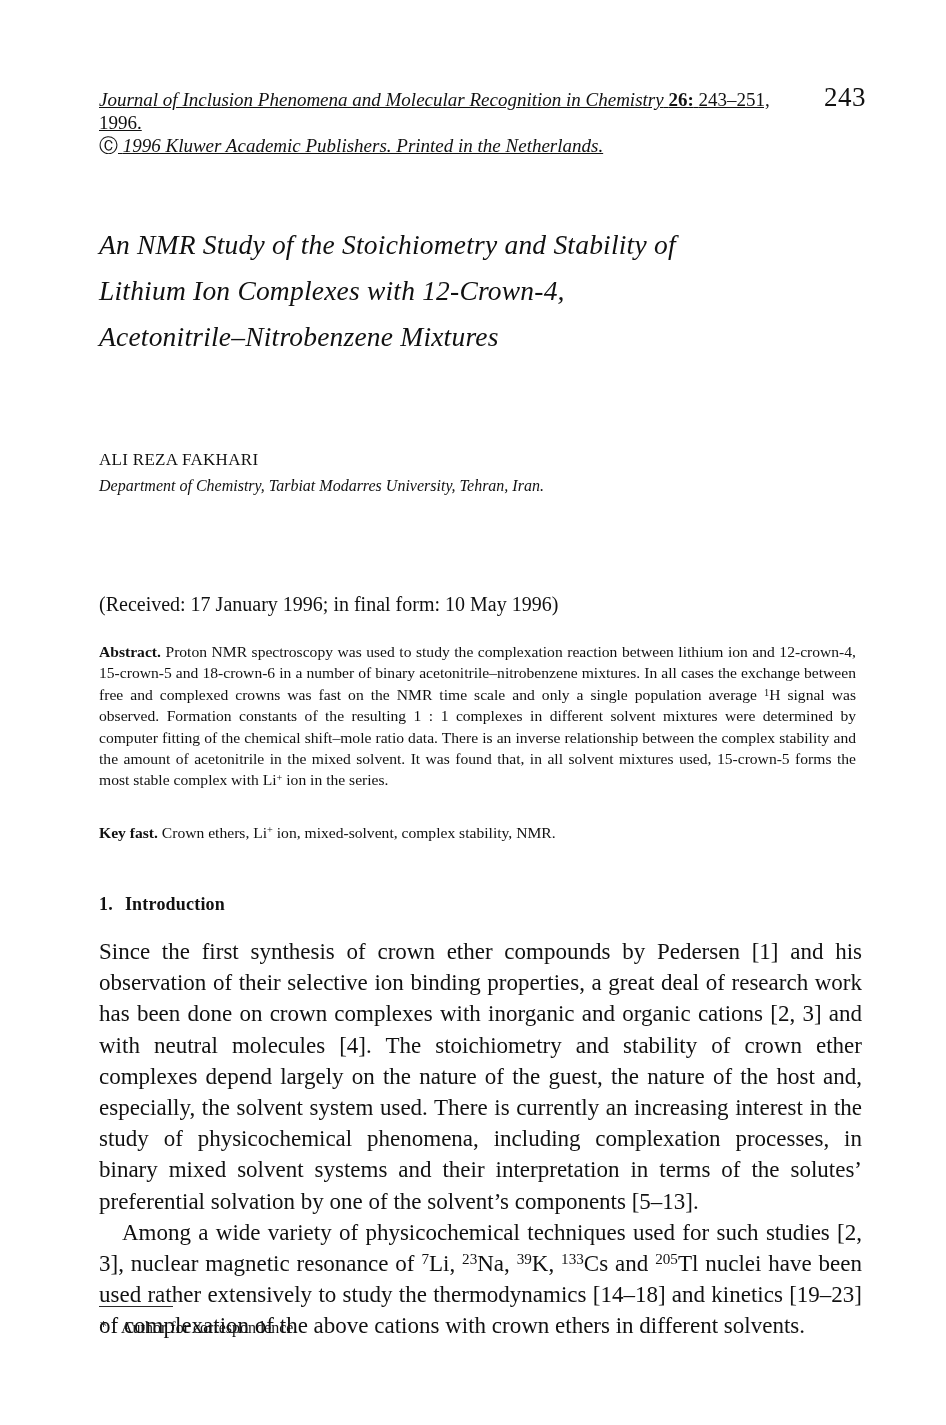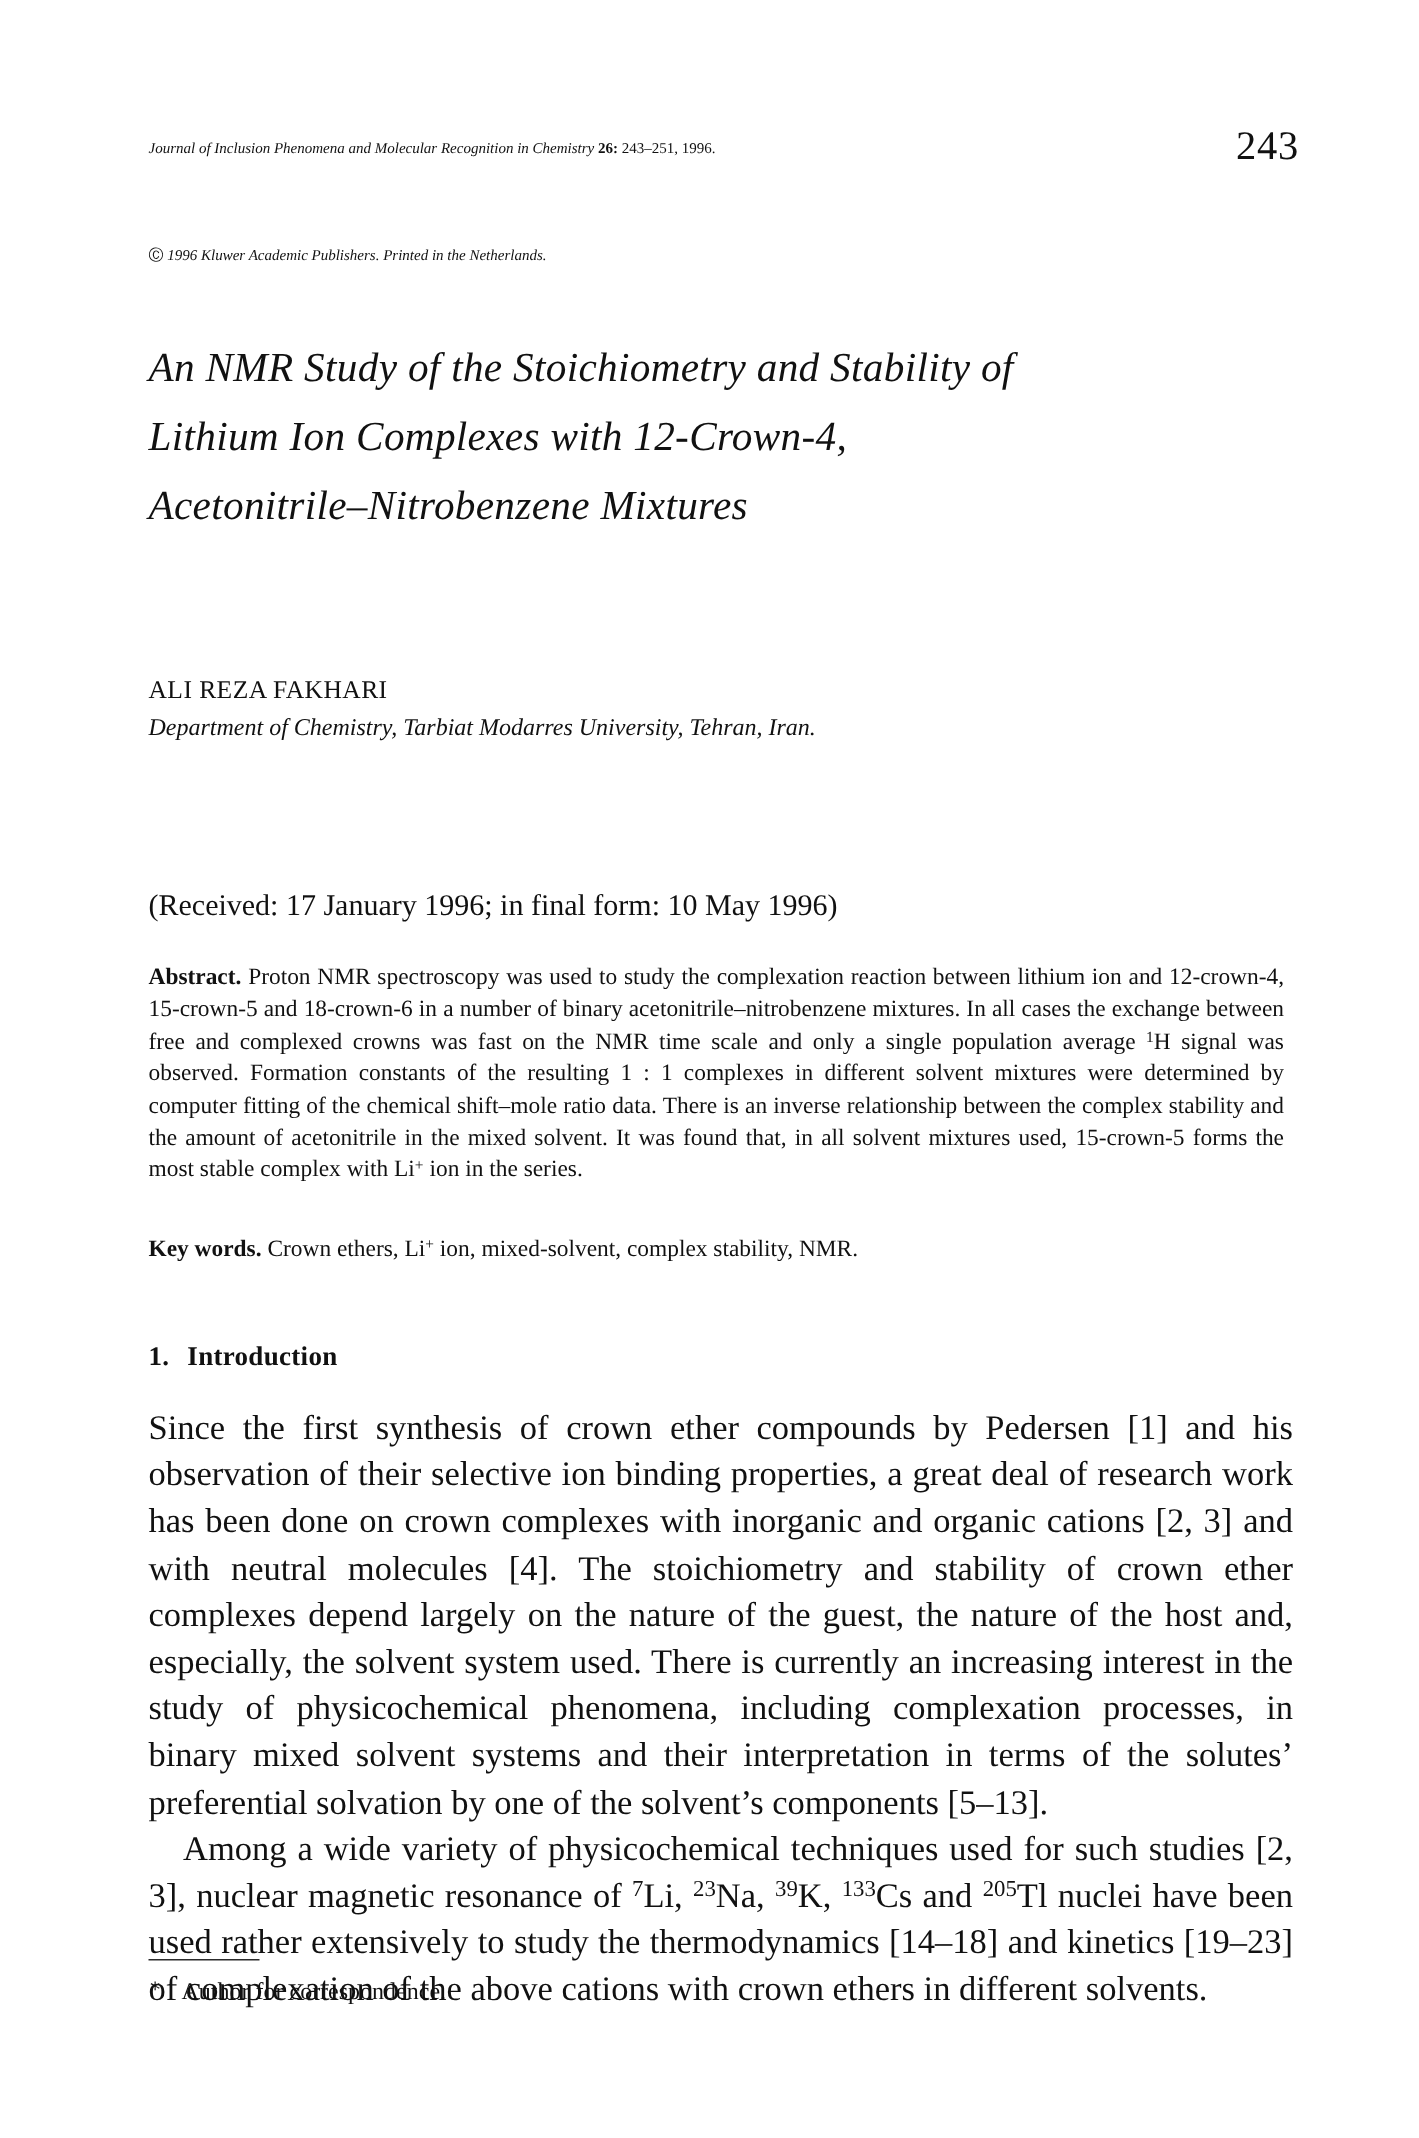--- a/index.html
+++ b/index.html
@@ -22,27 +22,28 @@
     width: 946px;
     height: 1425px;
   }
 
   
   .journal-head {
     position: absolute;
     left: 99px;
     top: 88px;
     width: 700px;
-    font-size: 10px;
+    font-size: 19px;
     line-height: 23px;
     font-style: italic;
+    text-decoration: underline;
   }
   .journal-head .roman { font-style: normal; }
   .journal-head .vol { font-style: normal; font-weight: bold; }
-  .copy-line { white-space: nowrap; margin-top: 48px; }
+  .copy-line { white-space: nowrap; }
   .copy-sym {
     font-style: normal;
     display: inline-block;
     transform: translateY(0px);
   }
 
   .folio {
     position: absolute;
     right: 80px;
     top: 82px;
@@ -192,21 +193,21 @@
   <div class="author-block" id="author-1">
     <div class="author-name">ALI REZA FAKHARI</div>
     <div class="affiliation">Department of Chemistry, Tarbiat Modarres University, Tehran, Iran.</div>
   </div>
 
 
   <div class="received">(Received: 17 January 1996; in final form: 10 May 1996)</div>
 
   <div class="abstract"><b>Abstract.</b> <span>Proton NMR spectroscopy was used to study the complexation reaction between lithium ion and 12-crown-4, 15-crown-5 and 18-crown-6 in a number of binary acetonitrile–nitrobenzene mixtures. In all cases the exchange between free and complexed crowns was fast on the NMR time scale and only a single population average </span><sup>1</sup><span>H signal was observed. Formation constants of the resulting 1 : 1 complexes in different solvent mixtures were determined by computer fitting of the chemical shift–mole ratio data. There is an inverse relationship between the complex stability and the amount of acetonitrile in the mixed solvent. It was found that, in all solvent mixtures used, 15-crown-5 forms the most stable complex with Li</span><sup>+</sup><span> ion in the series.</span></div>
 
-  <div class="keywords"><b>Key words.</b> <span>Crown ethers, Li</span><sup>+</sup><span> ion, mixed-solvent, complex stability, NMR.</span></div>
+  <div class="keywords"><b>Key fast.</b> <span>Crown ethers, Li</span><sup>+</sup><span> ion, mixed-solvent, complex stability, NMR.</span></div>
 
   <div class="section-heading"><span class="num">1.</span><span>Introduction</span></div>
 
   <div class="body-text">
     <p>Since the first synthesis of crown ether compounds by Pedersen [1] and his observation of their selective ion binding properties, a great deal of research work has been done on crown complexes with inorganic and organic cations [2, 3] and with neutral molecules [4]. The stoichiometry and stability of crown ether complexes depend largely on the nature of the guest, the nature of the host and, especially, the solvent system used. There is currently an increasing interest in the study of physicochemical phenomena, including complexation processes, in binary mixed solvent systems and their interpretation in terms of the solutes’ preferential solvation by one of the solvent’s components [5–13].</p>
     <p class="indent"><span>Among a wide variety of physicochemical techniques used for such studies [2, 3], nuclear magnetic resonance of </span><sup>7</sup><span>Li, </span><sup>23</sup><span>Na, </span><sup>39</sup><span>K, </span><sup>133</sup><span>Cs and </span><sup>205</sup><span>Tl nuclei have been used rather extensively to study the thermodynamics [14–18] and kinetics [19–23] of complexation of the above cations with crown ethers in different solvents.</span></p>
   </div>
 
   <div class="footnote-rule"></div>
   <div class="footnote"><span class="fn-star">∗</span><span>Author for correspondence.</span></div>

